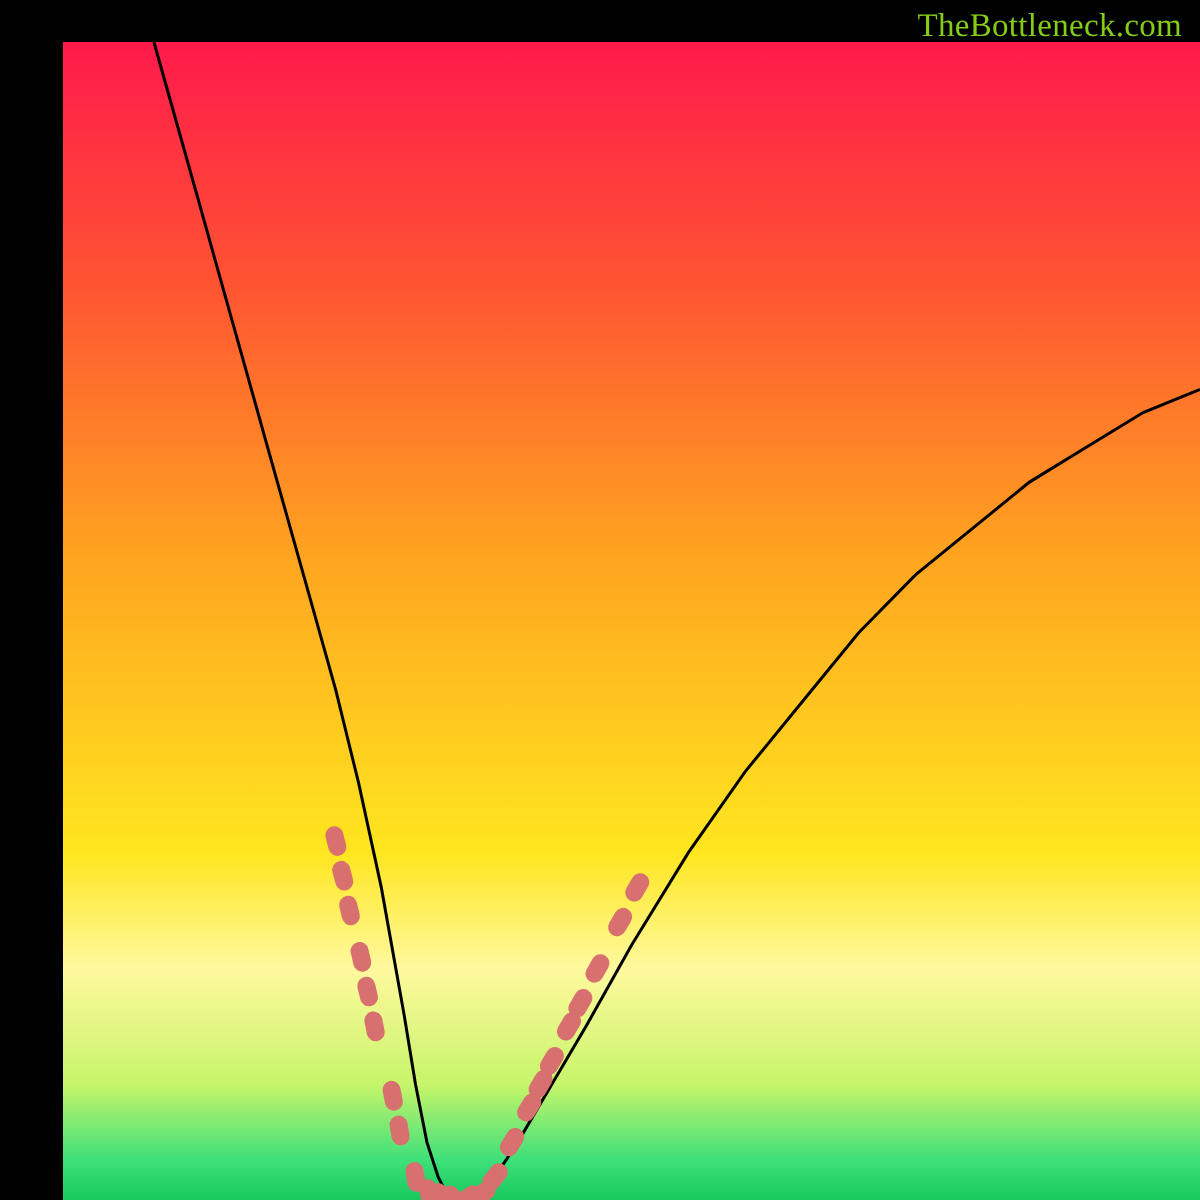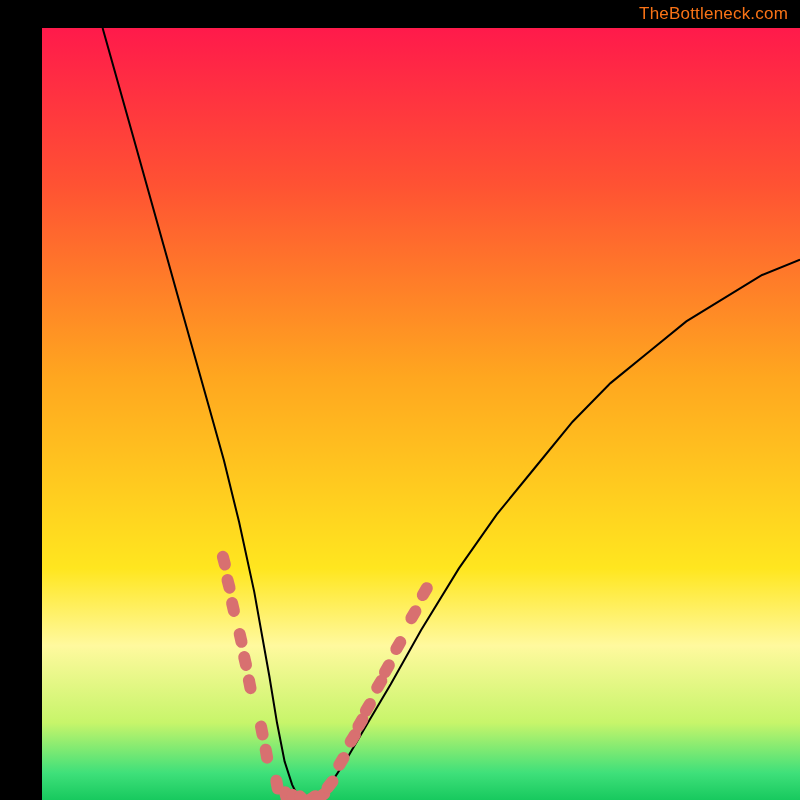--- a/index.html
+++ b/index.html
@@ -13,23 +13,23 @@
   .frame {
     width: 800px;
     height: 800px;
     position: relative;
     background: #000000;
   }
   .watermark {
     position: absolute;
     top: 4px;
     right: 12px;
-    color: #f97316;
-    font-family: Liberation Sans, sans-serif;
-    font-size: 17px;
+    color: #84cc16;
+    font-family: Liberation Serif, serif;
+    font-size: 22px;
     font-weight: 500;
     letter-spacing: 0.2px;
     z-index: 30;
   }
   svg {
     display: block;
   }
 </style>
 </head>
 <body>

